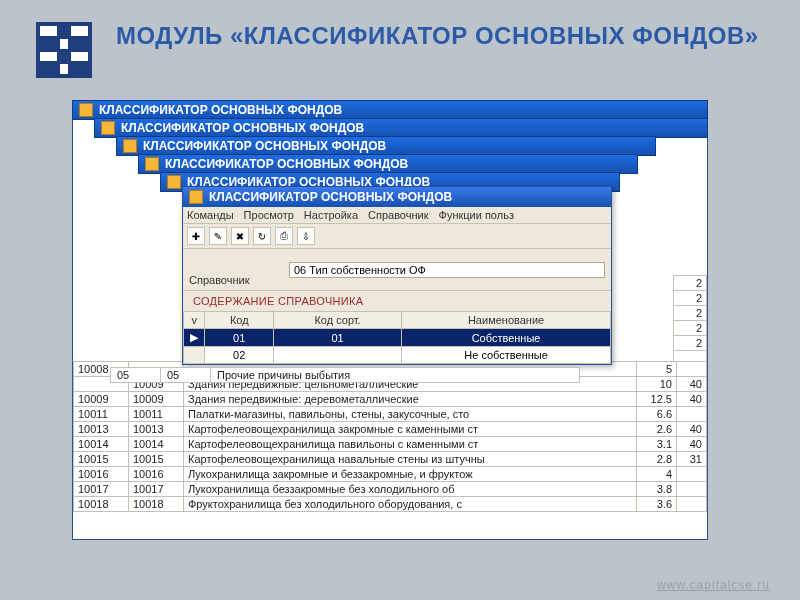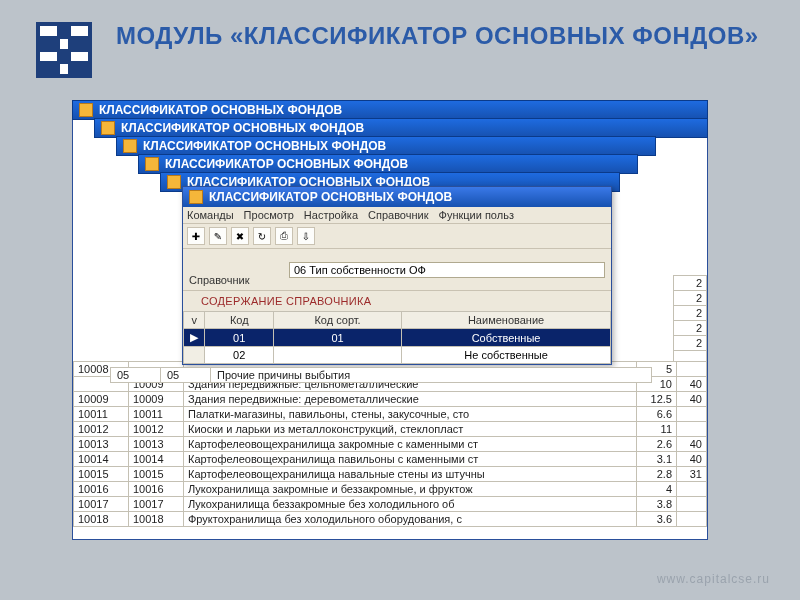--- a/index.html
+++ b/index.html
@@ -30,24 +30,25 @@
     left: 116px; top: 22px;
     color: #2B5BA8;
     font-size: 24px;
     font-weight: 700;
     letter-spacing: 0.5px;
     line-height: 1.15;
   }
   .footer-url {
     position: absolute;
     right: 30px;
-    bottom: 14px;
+    bottom: 8px;
     color: #9AA3AD;
     font-size: 12px;
     letter-spacing: 1px;
+    text-decoration: underline;
   }
   
   .casc {
     position: absolute;
     background: linear-gradient(#1E6BE0, #1651B0);
     color: #fff;
     font-weight: 700;
     font-size: 12px;
     padding: 2px 6px;
     border: 1px solid #0a3a8a;
@@ -122,21 +123,21 @@
   .refrow .val {
     background: #fff;
     border: 1px solid #b0a98f;
     padding: 1px 4px;
     flex: 1;
   }
   .section-h {
     color: #9c2a2a;
     font-size: 11px;
     font-weight: 400;
-    padding: 4px 18px;
+    padding: 4px 10px;
     background: #EDE8DB;
     letter-spacing: 0.3px;
   }
   .grid {
     border-collapse: collapse;
     width: 100%;
     background: #fff;
     font-size: 11px;
   }
   .grid th, .grid td {
@@ -169,21 +170,21 @@
   .bgtable td {
     border: 1px solid #c4c0b3;
     padding: 1px 4px;
     background: #fff;
     color: #222;
   }
   .bgtable .num { text-align: right; }
   .small-extra {
     position: absolute;
     left: 110px; top: 367px;
-    width: 542px;
+    width: 470px;
     border-collapse: collapse;
     font-size: 11px;
     padding-left: 24px;
   }
   .small-extra td {
     border: 1px solid #c4c0b3;
     padding: 1px 6px;
     background: #fff;
     color: #222;
   }
@@ -285,27 +286,20 @@
           <td style="width:55px">10009</td>
           <td>Здания передвижные: деревометаллические</td>
           <td class="num" style="width:40px">12.5</td>
           <td class="num" style="width:30px">40</td>
         </tr>
         <tr>
           <td style="width:55px">10011</td>
           <td style="width:55px">10011</td>
           <td>Палатки-магазины, павильоны, стены, закусочные, сто</td>
           <td class="num" style="width:40px">6.6</td>
-          <td class="num" style="width:30px"></td>
-        </tr>
-        <tr>
-          <td style="width:55px">10012</td>
-          <td style="width:55px">10012</td>
-          <td>Киоски и ларьки из металлоконструкций, стеклопласт</td>
-          <td class="num" style="width:40px">11</td>
           <td class="num" style="width:30px"></td>
         </tr>
         <tr>
           <td style="width:55px">10013</td>
           <td style="width:55px">10013</td>
           <td>Картофелеовощехранилища  закромные  с  каменными ст</td>
           <td class="num" style="width:40px">2.6</td>
           <td class="num" style="width:30px">40</td>
         </tr>
         <tr>

